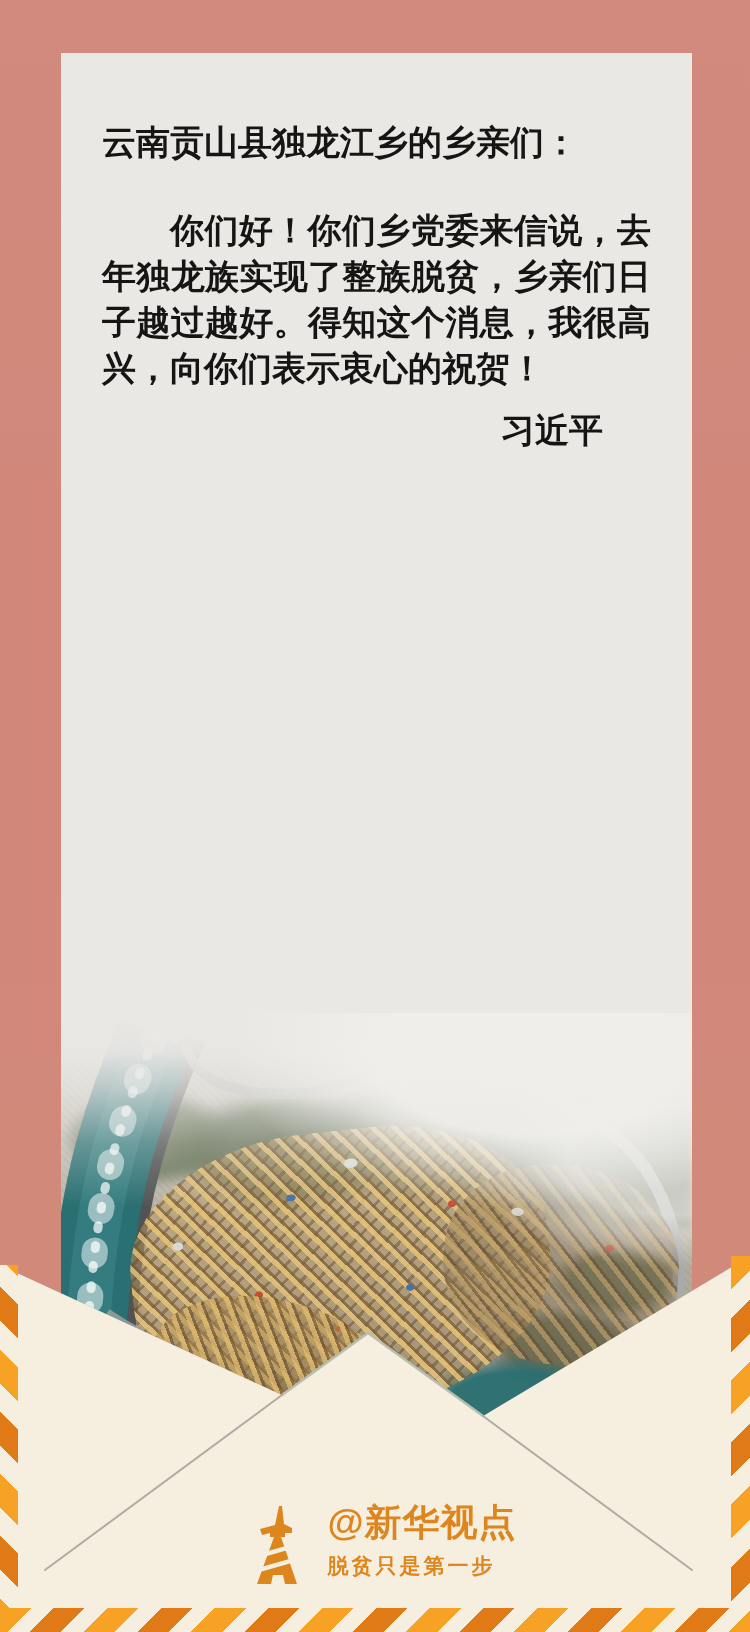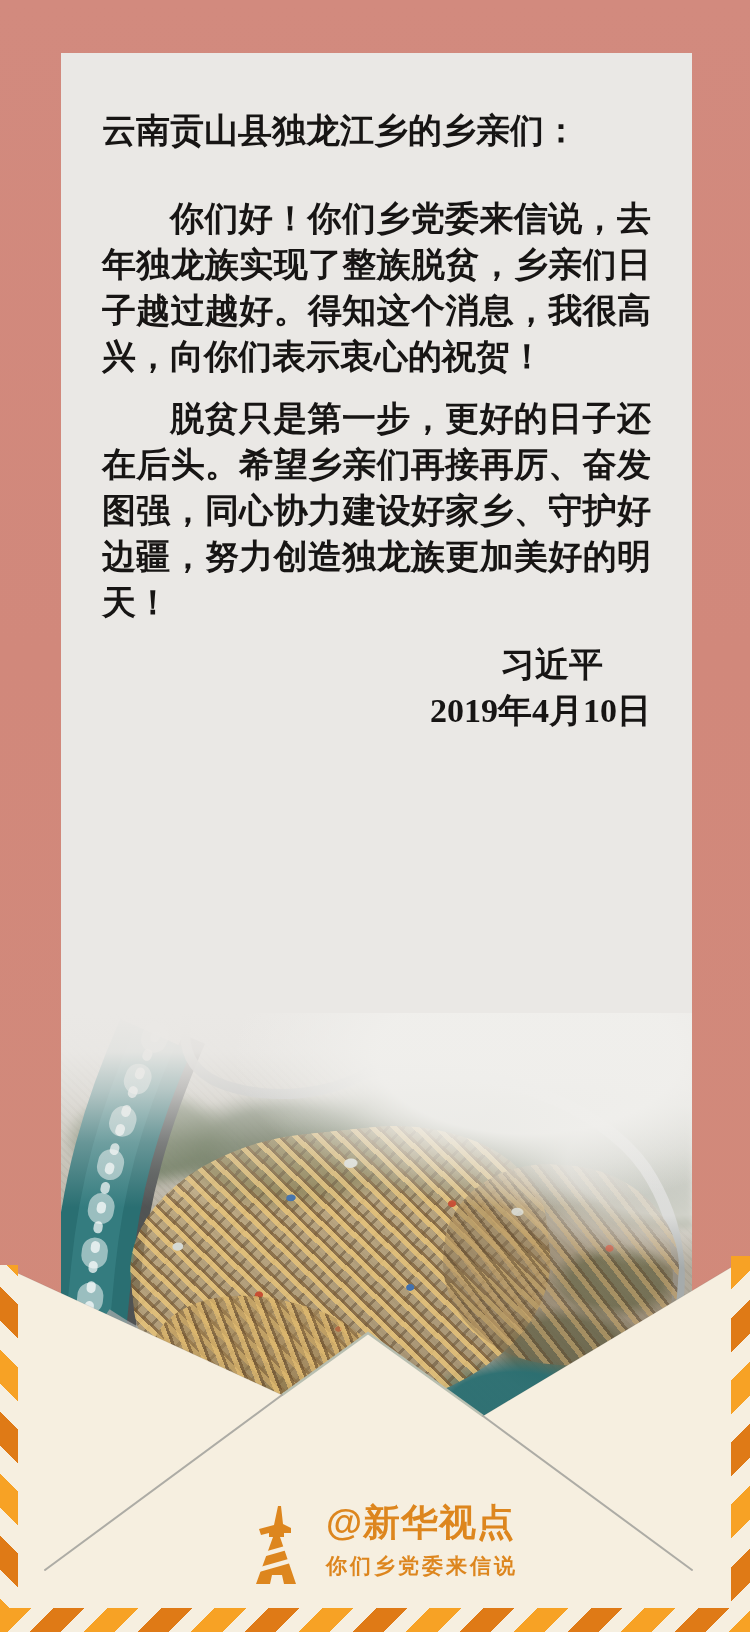--- a/index.html
+++ b/index.html
@@ -5,21 +5,21 @@
   html,body{margin:0;padding:0;background:#d1887b;}
   .canvas{position:relative;width:750px;height:1632px;overflow:hidden;
           background:linear-gradient(180deg,#d28a7e 0%,#d1887b 40%,#d28a7a 100%);
           font-family:"Liberation Serif","DejaVu Serif",serif;}
 
   
   .letter{position:absolute;left:61px;top:53px;width:631px;height:1392px;
           background:#eae8e5;z-index:1;}
   .letter-text{position:relative;z-index:2;padding:55px 41px 0;
                font-size:34px;line-height:46px;color:#171514;font-weight:600;}
-  .salutation{margin:0 0 42px;}
+  .salutation{margin:12px 0 42px;}
   .para{margin:8px 0 16px;text-indent:2em;text-align:justify;text-justify:inter-ideograph;}
   .sig{margin:10px 48px 0 0;text-align:right;}
   .sig-date{margin:0;text-align:right;}
 
   
   .photo{position:absolute;left:0;top:960px;width:631px;height:432px;overflow:hidden;z-index:1;}
   .p-ground{position:absolute;inset:0;
     background:
       radial-gradient(130px 70px at 72% 92%, rgba(42,111,114,.95) 0 55%, rgba(42,111,114,0) 78%),
       radial-gradient(90px 50px at 88% 62%, rgba(86,100,72,.75) 0 50%, transparent 75%),
@@ -108,23 +108,21 @@
       </svg>
       <div class="p-roofs"></div>
       <div class="p-roofs-low"></div>
       <div class="p-roofs-right"></div>
       <div class="p-fog"></div>
     </div>
 
     <div class="letter-text">
       <p class="salutation">云南贡山县独龙江乡的乡亲们：</p>
       <p class="para">你们好！你们乡党委来信说，去年独龙族实现了整族脱贫，乡亲们日子越过越好。得知这个消息，我很高兴，向你们表示衷心的祝贺！</p>
-      <p class="para">脱贫只是第一步，更好的日子还在后头。希望乡亲们再接再厉、奋发图强，同心协力建设好家乡、守护好边疆，努力创造独龙族更加美好的明天！</p>
       <p class="sig">习近平</p>
-      <p class="sig-date">2019年4月10日</p>
     </div>
   </div>
 
   <svg class="envelope" width="750" height="402" viewBox="0 0 750 402">
     <polygon points="0,35 282,165 368,103 483,186 750,26 750,402 0,402" fill="#f6efe0" stroke="rgba(0,0,0,0.07)" stroke-width="1"></polygon>
     <path d="M282,165 L368,103 L483,186" fill="none" stroke="#b8bfb1" stroke-width="2.5"></path>
     <path d="M282,165 L45,340" fill="none" stroke="#a5a49e" stroke-width="2" stroke-linecap="round" opacity="0.9"></path>
     <path d="M483,186 L692,340" fill="none" stroke="#a5a49e" stroke-width="2" stroke-linecap="round" opacity="0.9"></path>
   </svg>
 
@@ -133,17 +131,17 @@
   <div class="stripe stripe-bottom"></div>
 
   <div class="footer-logo">
     <svg class="logo-icon" width="66" height="82" viewBox="0 0 66 82">
       <path fill="#dd861e" d="M30,0 L33,0 L35,18 L43,22 L43,27 L36,27 L36,31 L32,31 L48,78 L36,78 L34,69 L24,69 L22,78 L8,78 L25,31 L21,31 L21,27 L13,29 L11,23 L26,19 Z"></path>
       <rect x="4" y="42" width="52" height="4.5" fill="#f6efe0" transform="rotate(-16 30 44)"></rect>
       <rect x="4" y="56" width="52" height="4.5" fill="#f6efe0" transform="rotate(-16 30 58)"></rect>
     </svg>
     <div class="logo-text">
       <div class="logo-handle">@新华视点</div>
-      <div class="logo-subtitle">你们乡党委来信说</div>
+      <div class="logo-subtitle">脱贫只是第一步</div>
     </div>
   </div>
 
 </div>
 
 </body></html>

